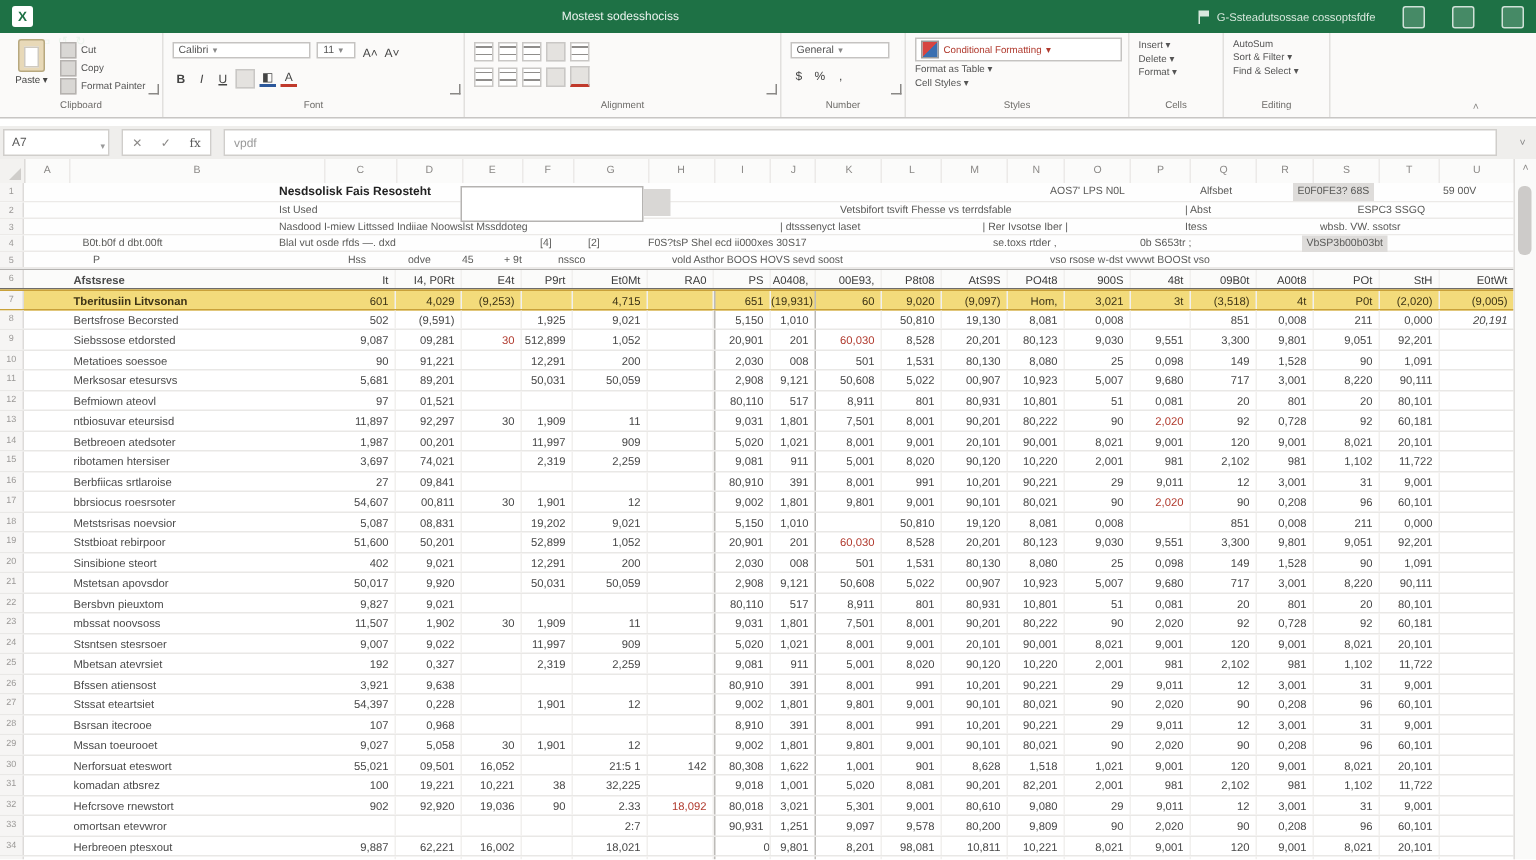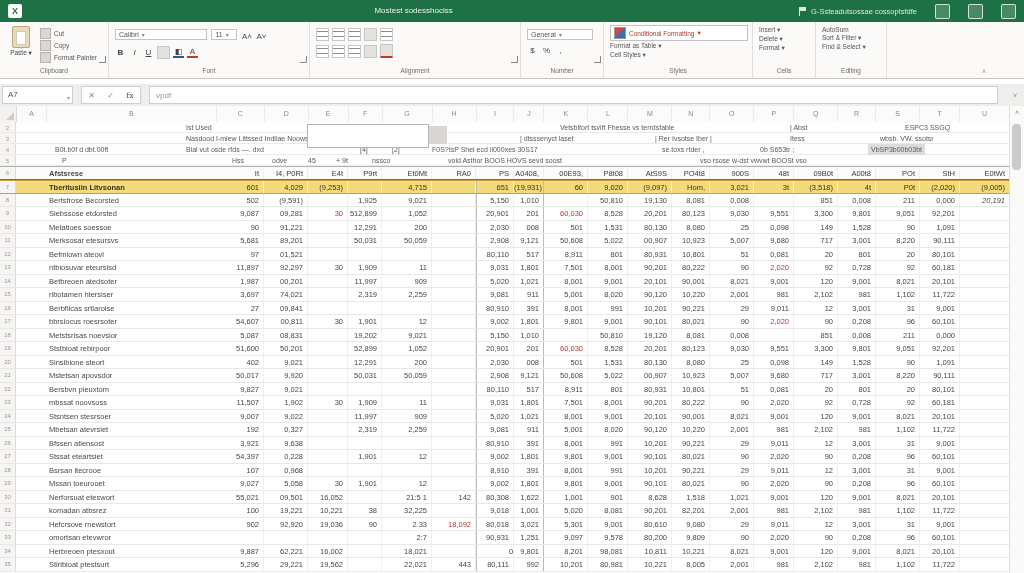--- a/index.html
+++ b/index.html
@@ -276,20 +276,28 @@
     <div class="cl" style="width: 43px;">Q</div>
     <div class="cl" style="width: 37px;">R</div>
     <div class="cl" style="width: 43px;">S</div>
     <div class="cl" style="width: 39px;">T</div>
     <div class="cl" style="width: 49px;">U</div>
   </div>
 
 <div class="sheet" id="sheetbody">
   <div class="floatbox"></div>
   <div class="graybox"></div>
+<div class="srow hrow" style="height: 13px;">
+      <div class="gut">1</div>
+      <span class="b" style="left: 186px;">Nesdsolisk Fais Resosteht</span>
+      <span style="left: 700px;">AOS7' LPS N0L</span>
+      <span style="left: 800px;">Alfsbet</span>
+      <span class="shade" style="left: 862px;">E0F0FE3? 68S</span>
+      <span style="left: 962px;">59 00V</span>
+    </div>
     <div class="srow hrow" style="height: 11px;">
       <div class="gut">2</div>
       <span style="left: 186px;">Ist Used</span>
       <span style="left: 560px;">Vetsbifort tsvift Fhesse vs terrdsfable</span>
       <span style="left: 790px;">| Abst</span>
       <span style="left: 905px;">ESPC3 SSGQ</span>
     </div>
     <div class="srow hrow" style="height: 11px;">
       <div class="gut">3</div>
       <span style="left: 186px;">Nasdood I-miew  Littssed Indiiae Noowslst Mssddoteg</span>

